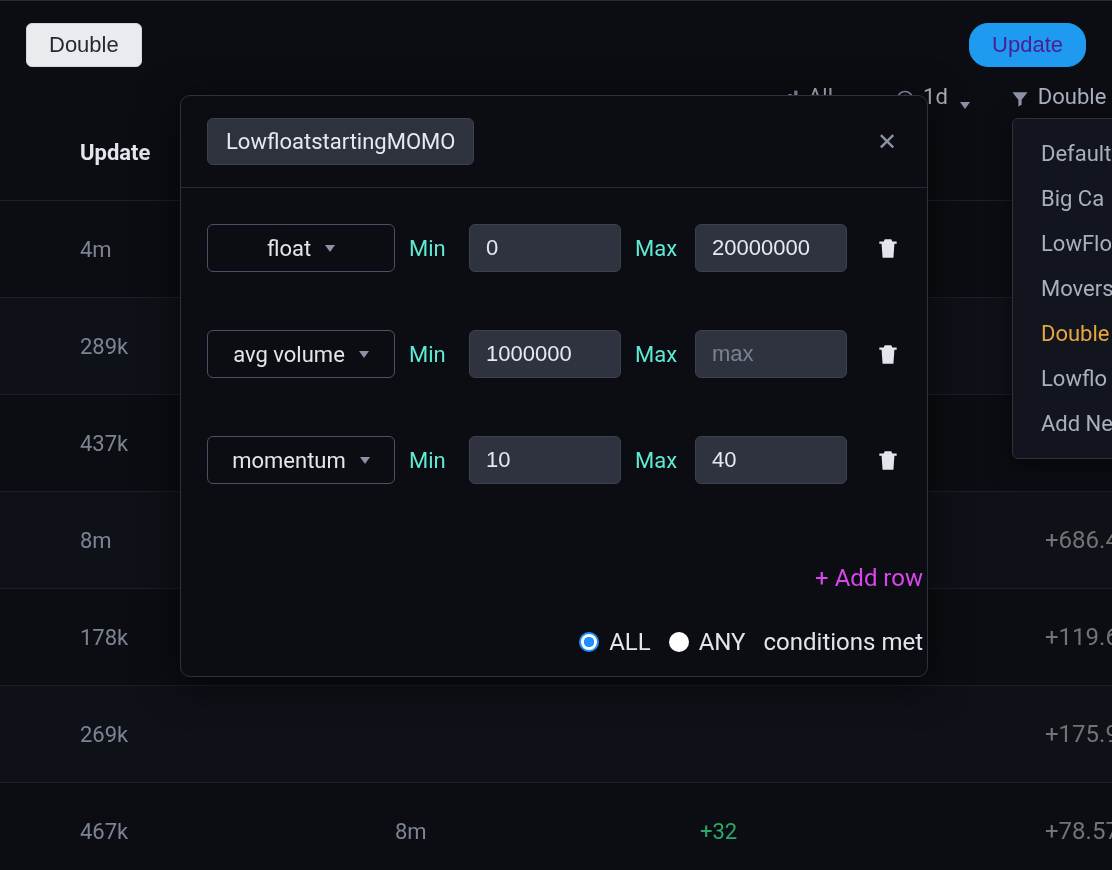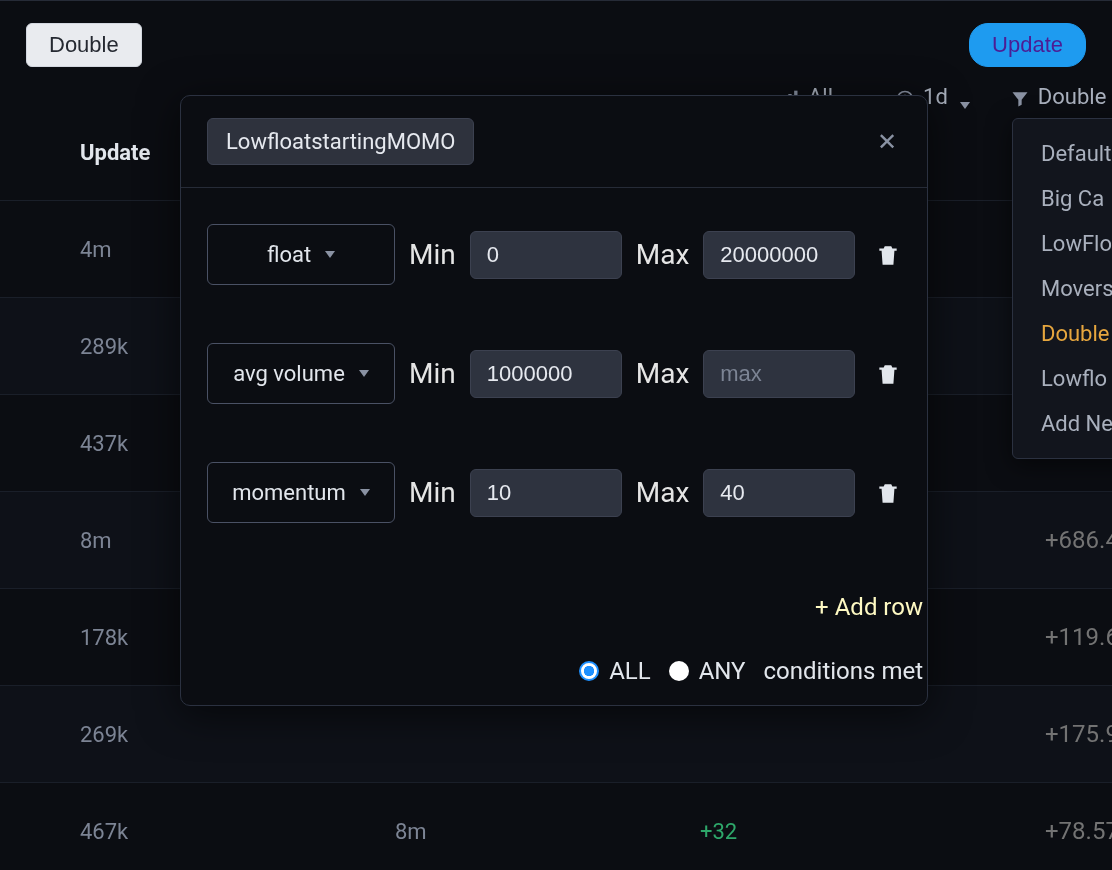--- a/index.html
+++ b/index.html
@@ -154,37 +154,37 @@
   .filter-row {
     display: flex;
     align-items: center;
     gap: 14px;
     margin-bottom: 58px;
   }
   .filter-row:last-of-type { margin-bottom: 40px; }
 
   .select {
     min-width: 188px;
-    height: 61px;
+    height: 48px;
     border: 1px solid #4a5164;
     border-radius: 6px;
     background: transparent;
     color: #e2e6ec;
     font-size: 22px;
     display: flex;
     align-items: center;
     justify-content: center;
     gap: 10px;
     cursor: pointer;
     padding: 0 18px;
   }
 
   .lbl {
-    font-size: 28px;
-    color: #e5e5e5;
+    font-size: 22px;
+    color: #5eead4;
     min-width: 46px;
   }
 
   .num-input {
     width: 152px;
     height: 48px;
     background: #2e333f;
     border: 1px solid #3c4150;
     border-radius: 6px;
     color: #e6e9ef;
@@ -198,25 +198,25 @@
     width: 26px; height: 26px;
     cursor: pointer;
     color: #e2e6ec;
     display: inline-flex;
     margin-left: auto;
   }
 
   .add-row {
     text-align: right;
     font-size: 24px;
-    color: #fef9c3;
+    color: #d946ef;
     cursor: pointer;
     padding-right: 4px;
     margin-bottom: 36px;
-    margin-top: 4px;
+    margin-top: 14px;
   }
   .add-row .plus { margin-right: 6px; }
 
   .conditions {
     display: flex;
     justify-content: flex-end;
     align-items: center;
     gap: 18px;
     font-size: 24px;
     color: #e2e6ec;

